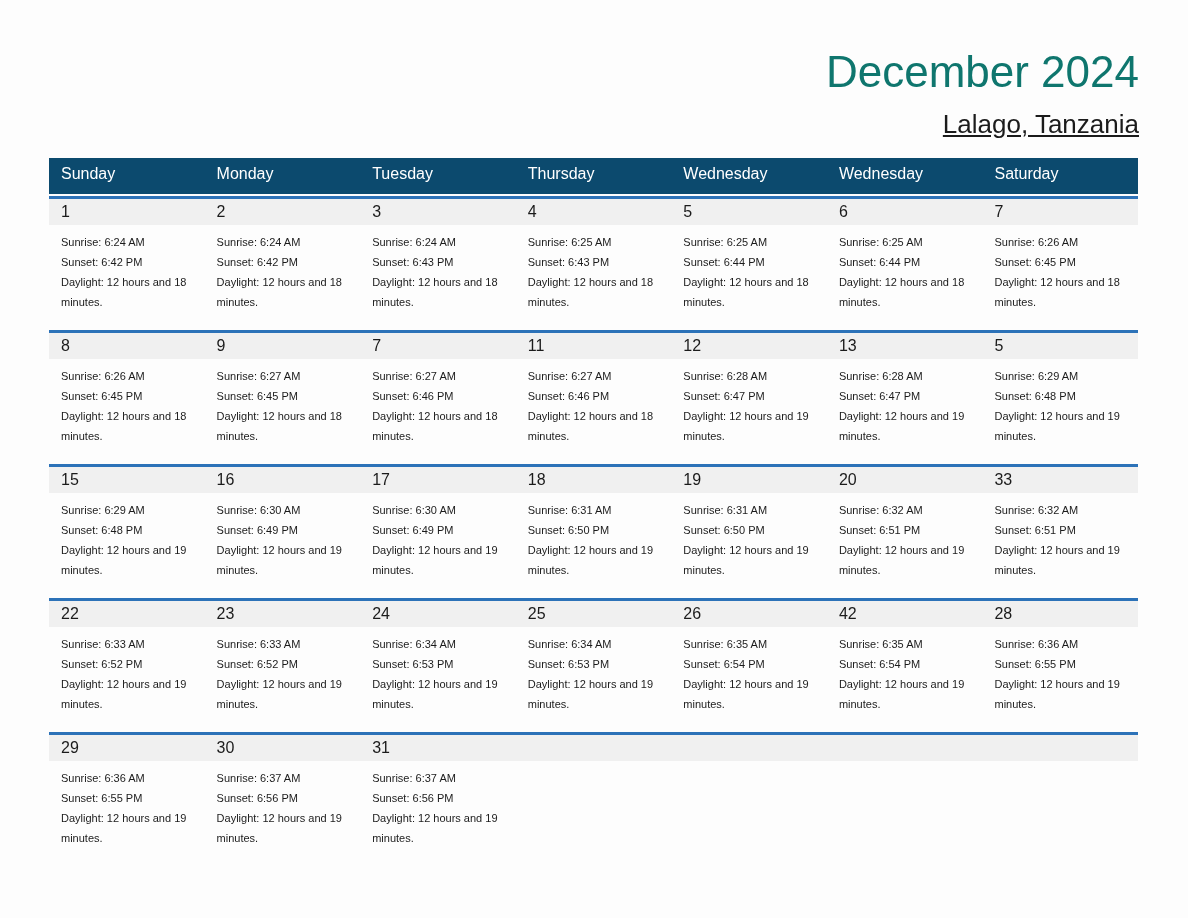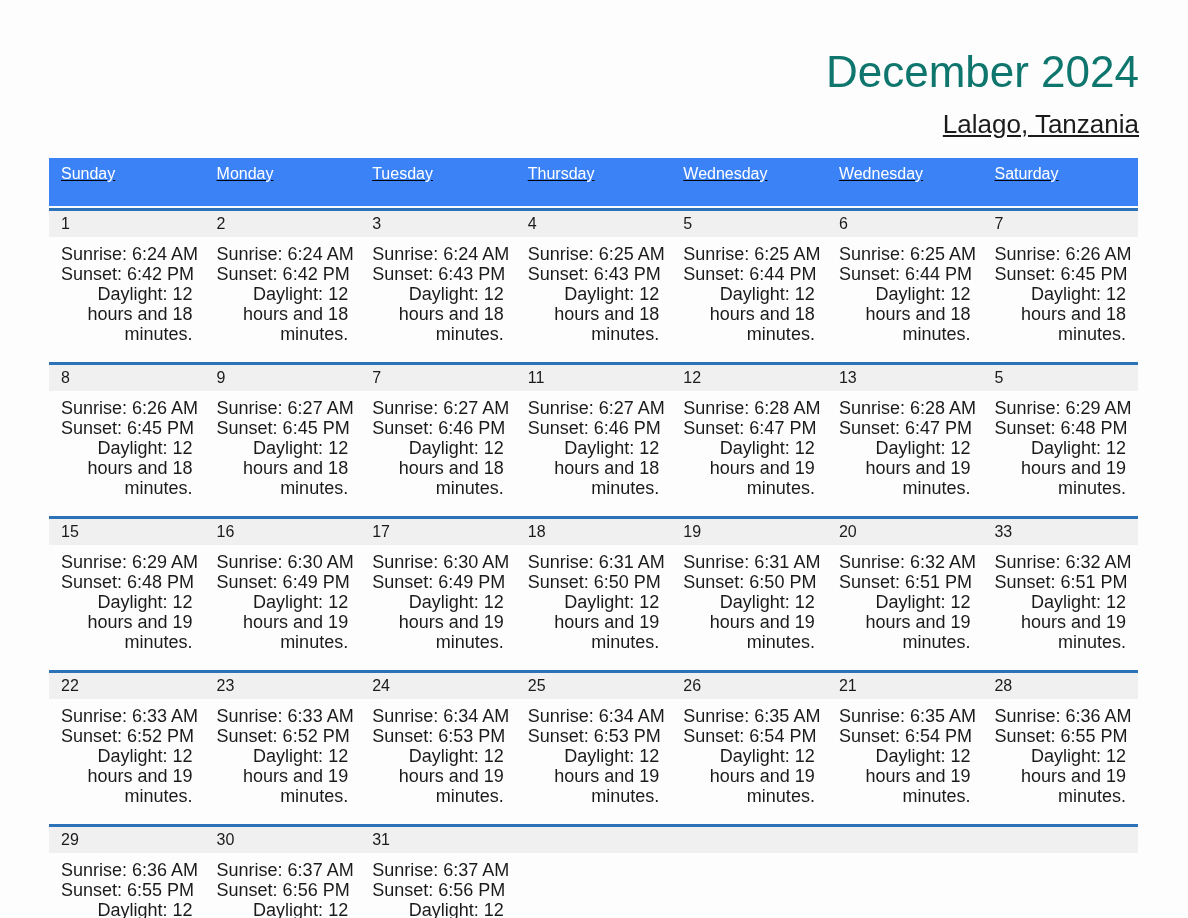--- a/index.html
+++ b/index.html
@@ -80,23 +80,22 @@
 
   
   .calendar {
     position: absolute;
     left: 49px; top: 158px;
     width: 1089px;
   }
   .weekday-row {
     display: flex;
     width: 100%;
-    background: #3b82f6;
-    height: 48px;
-    text-decoration: underline;
+    background: #0c4a6e;
+    height: 36px;
   }
   .weekday {
     flex: 1 1 0;
     color: #ffffff;
     font-size: 16px;
     line-height: 32px;
     padding-left: 12px;
     white-space: nowrap;
     overflow: hidden;
   }
@@ -119,24 +118,23 @@
     background: #f0f0f0;
     height: 26px;
     font-size: 16px;
     color: #1b1b1b;
     line-height: 26px;
     padding-left: 12px;
   }
   .day-cell.empty .day-num { color: transparent; }
   .day-info {
     padding: 7px 12px 10px 12px;
-    font-size: 18px;
+    font-size: 11px;
     color: #1b1b1b;
     line-height: 20px;
-    text-align: right;
   }
   .day-info div { white-space: nowrap; }
   .day-info .daylight { white-space: normal; }
 </style>
 </head>
 <body>
 
 <div id="page">
 
   <div class="header">
@@ -369,21 +367,21 @@
           </div>
           <div class="day-cell">
             <div class="day-num">26</div>
             <div class="day-info">
               <div>Sunrise: 6:35 AM</div>
               <div>Sunset: 6:54 PM</div>
               <div class="daylight">Daylight: 12 hours and 19 minutes.</div>
             </div>
           </div>
           <div class="day-cell">
-            <div class="day-num">21</div>
+            <div class="day-num">42</div>
             <div class="day-info">
               <div>Sunrise: 6:35 AM</div>
               <div>Sunset: 6:54 PM</div>
               <div class="daylight">Daylight: 12 hours and 19 minutes.</div>
             </div>
           </div>
           <div class="day-cell">
             <div class="day-num">28</div>
             <div class="day-info">
               <div>Sunrise: 6:36 AM</div>

